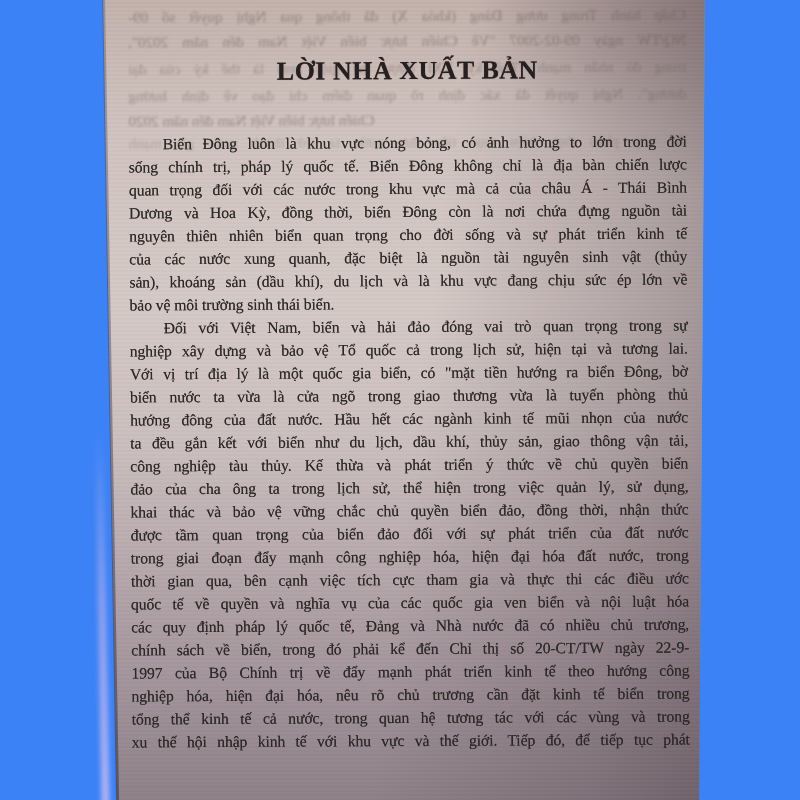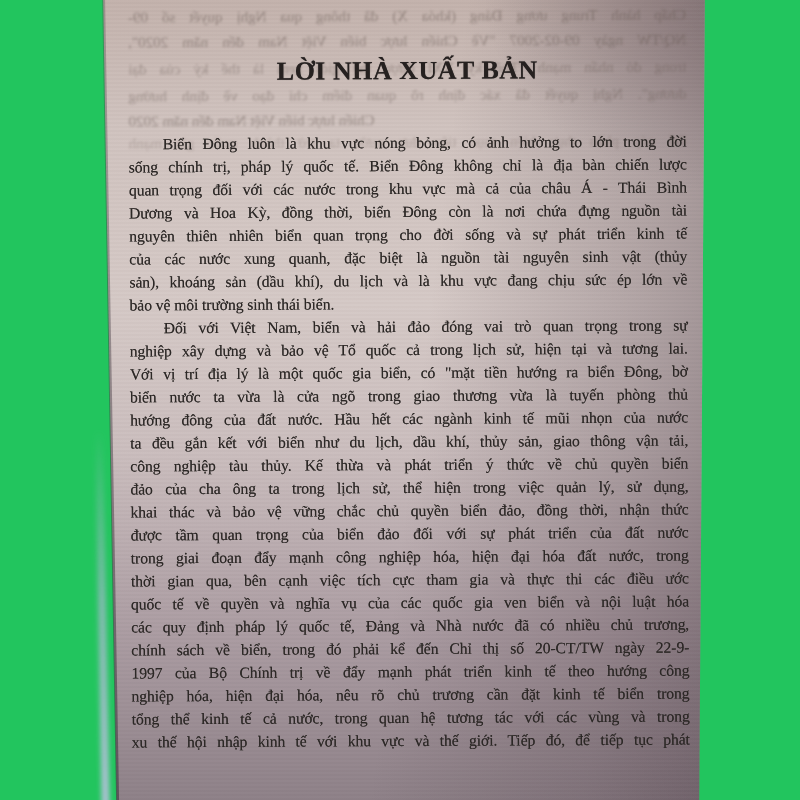--- a/index.html
+++ b/index.html
@@ -3,21 +3,21 @@
 <meta charset="utf-8">
 <style>
   html, body { margin: 0; padding: 0; }
   body {
     width: 800px; height: 800px;
     background: #ffffff;
     overflow: hidden;
     font-family: "Liberation Serif", "DejaVu Serif", serif;
     position: relative;
   }
-  .photo { position: absolute; inset: 0; width: 800px; height: 800px; background: #22c55e; }
+  .photo { position: absolute; inset: 0; width: 800px; height: 800px; background: #3b82f6; }
 
   
   .book-page {
     position: absolute; inset: 0;
     clip-path: polygon(12.9% 0%, 88.1% 0%, 87.4% 100%, 14.6% 100%);
     background:
       radial-gradient(55% 35% at 100% 0%, rgba(62,46,56,0.38), rgba(62,46,56,0) 72%),
       linear-gradient(97deg, rgba(0,0,0,0) 52%, rgba(92,76,85,0.30) 76%, rgba(70,54,64,0.52) 97%),
       linear-gradient(to bottom, #c3b2ac 0%, #d0c3bf 16%, #d5c9c6 38%, #cbbebe 56%, #ab9ca2 79%, #8e8188 100%);
   }

